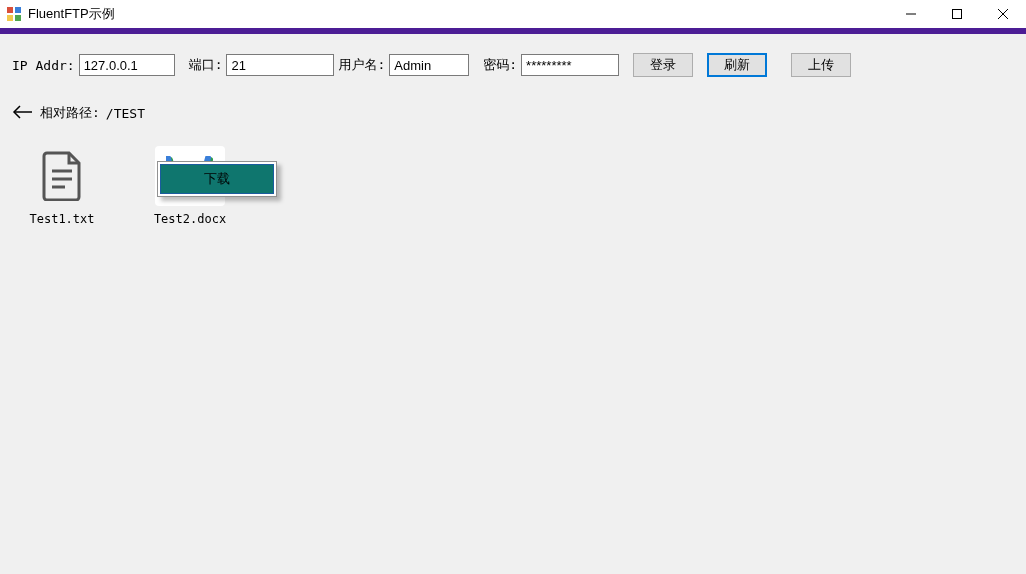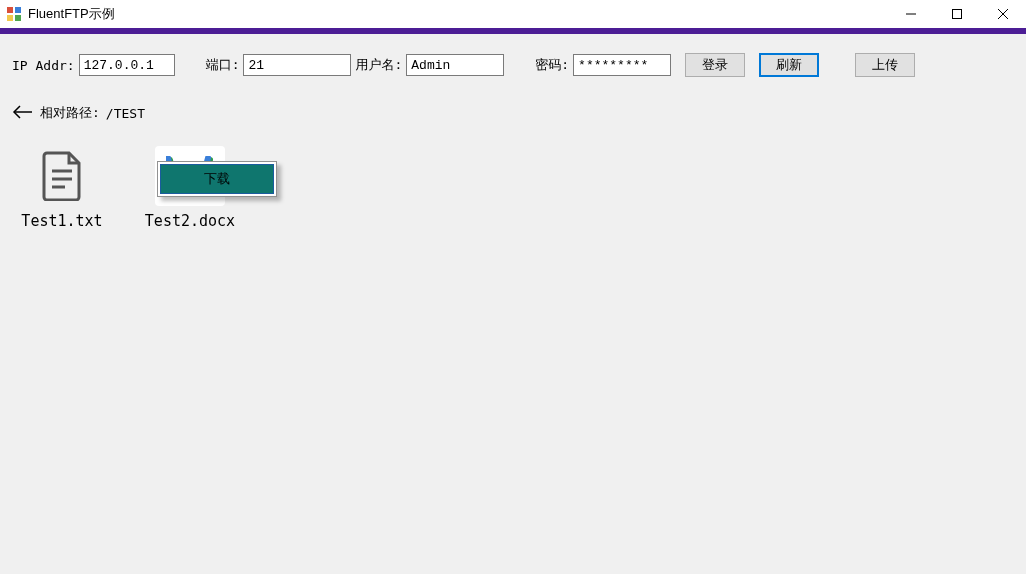--- a/index.html
+++ b/index.html
@@ -61,45 +61,45 @@
       font-family: "SimSun", monospace;
       font-size: 13px;
       white-space: nowrap;
       text-align: center;
     }
     .txt {
       border: 1px solid #7a7a7a;
       background: #ffffff;
       height: 22px;
       padding: 2px 4px;
-      font-family: Liberation Mono, monospace;
+      font-family: Liberation Sans, sans-serif;
       font-size: 13px;
     }
     .txt-ip { width: 96px; }
     .txt-port { width: 108px; }
-    .txt-user { width: 98px; }
+    .txt-user { width: 80px; }
     .txt-pass { width: 98px; }
-    .gap-lg { margin-left: 27px; }
+    .gap-lg { margin-left: 10px; }
     .btn {
       height: 24px;
       border: 1px solid #adadad;
       background: #e1e1e1;
       font-family: "SimSun", "Microsoft YaHei", sans-serif;
       font-size: 13px;
       padding: 0 16px;
       cursor: default;
     }
     .btn-focus {
       border: 2px solid #0078d7;
       background: #e1e1e1;
       padding: 0 15px;
       text-align: right;
     }
     .btn-wrap { margin-left: 10px; }
-    .btn-upload-wrap { margin-left: 32px; }
+    .btn-upload-wrap { margin-left: 20px; }
     
     .pathrow {
       display: flex;
       align-items: center;
       gap: 6px;
       margin-top: 26px;
       font-family: "SimSun", monospace;
       font-size: 13px;
     }
     .back-arrow {
@@ -127,21 +127,21 @@
       align-items: center;
       justify-content: center;
       background: #ffffff;
       border-radius: 4px;
     }
     .file-icon-box.plain {
       background: transparent;
     }
     .file-label {
       font-family: "SimSun", monospace;
-      font-size: 15px;
+      font-size: 12px;
       text-align: center;
       white-space: nowrap;
     }
     
     .ctx-menu {
       position: absolute;
       left: 157px;
       top: 127px;
       width: 120px;
       background: #ffffff;

